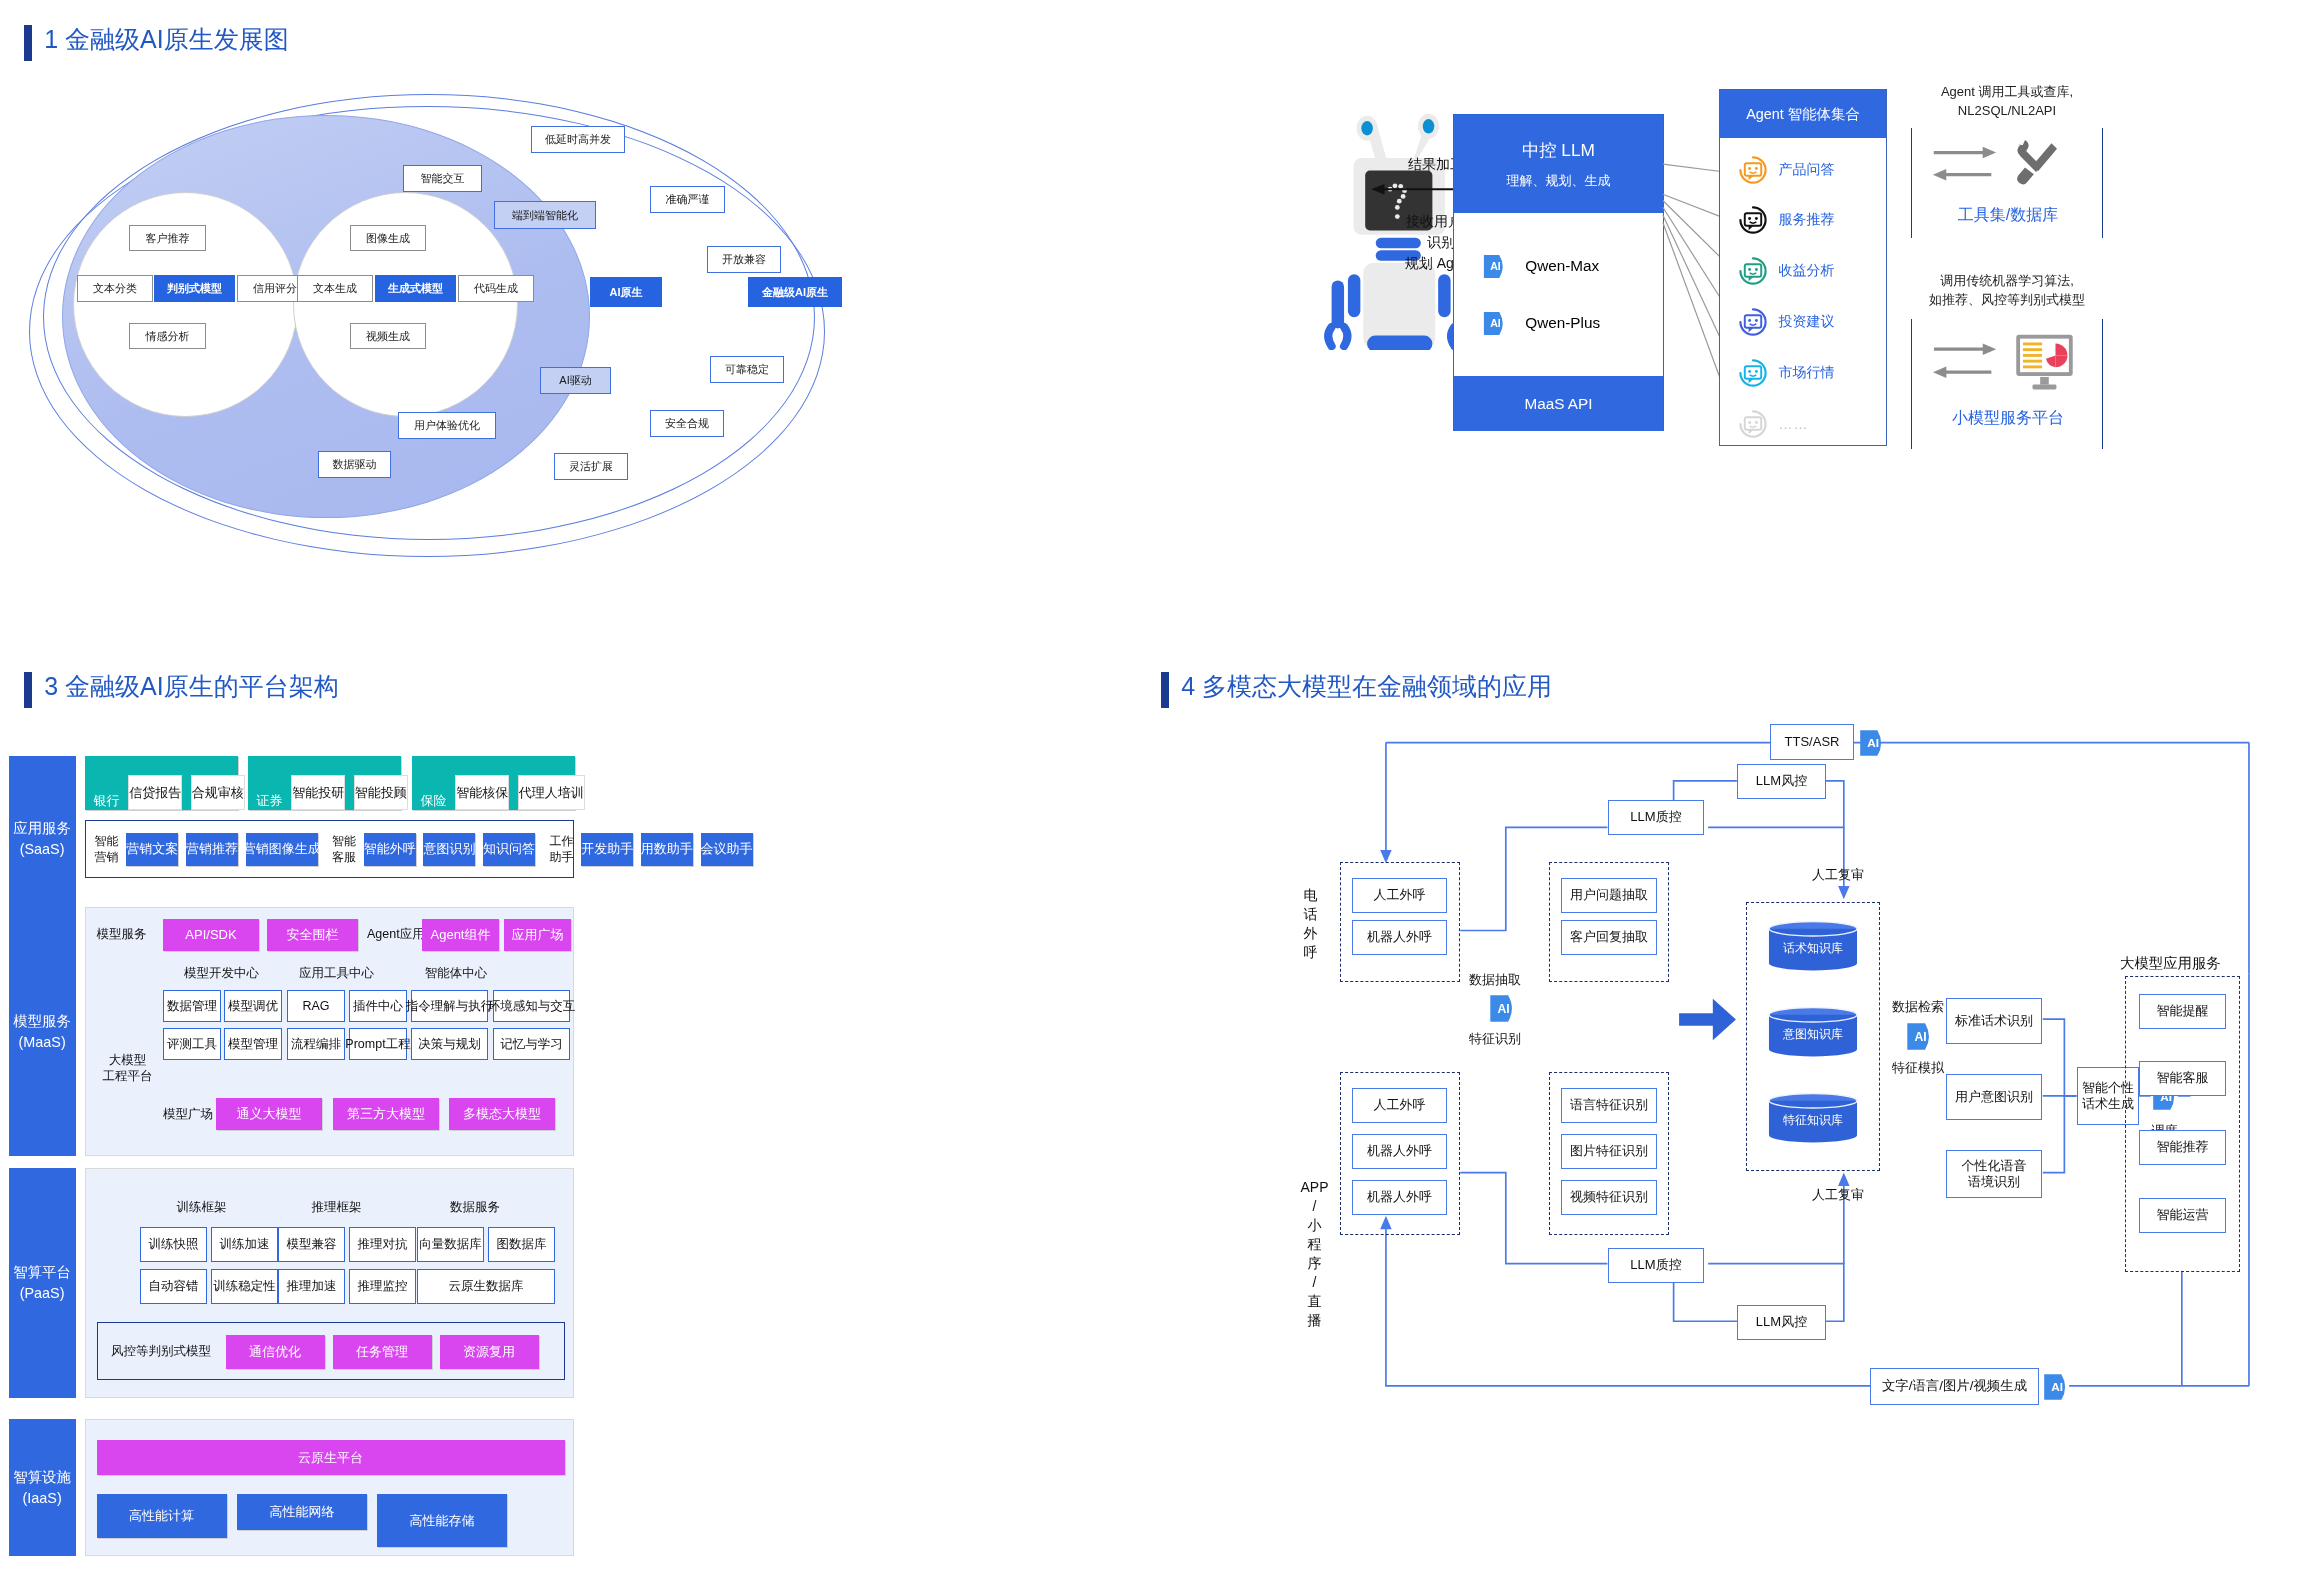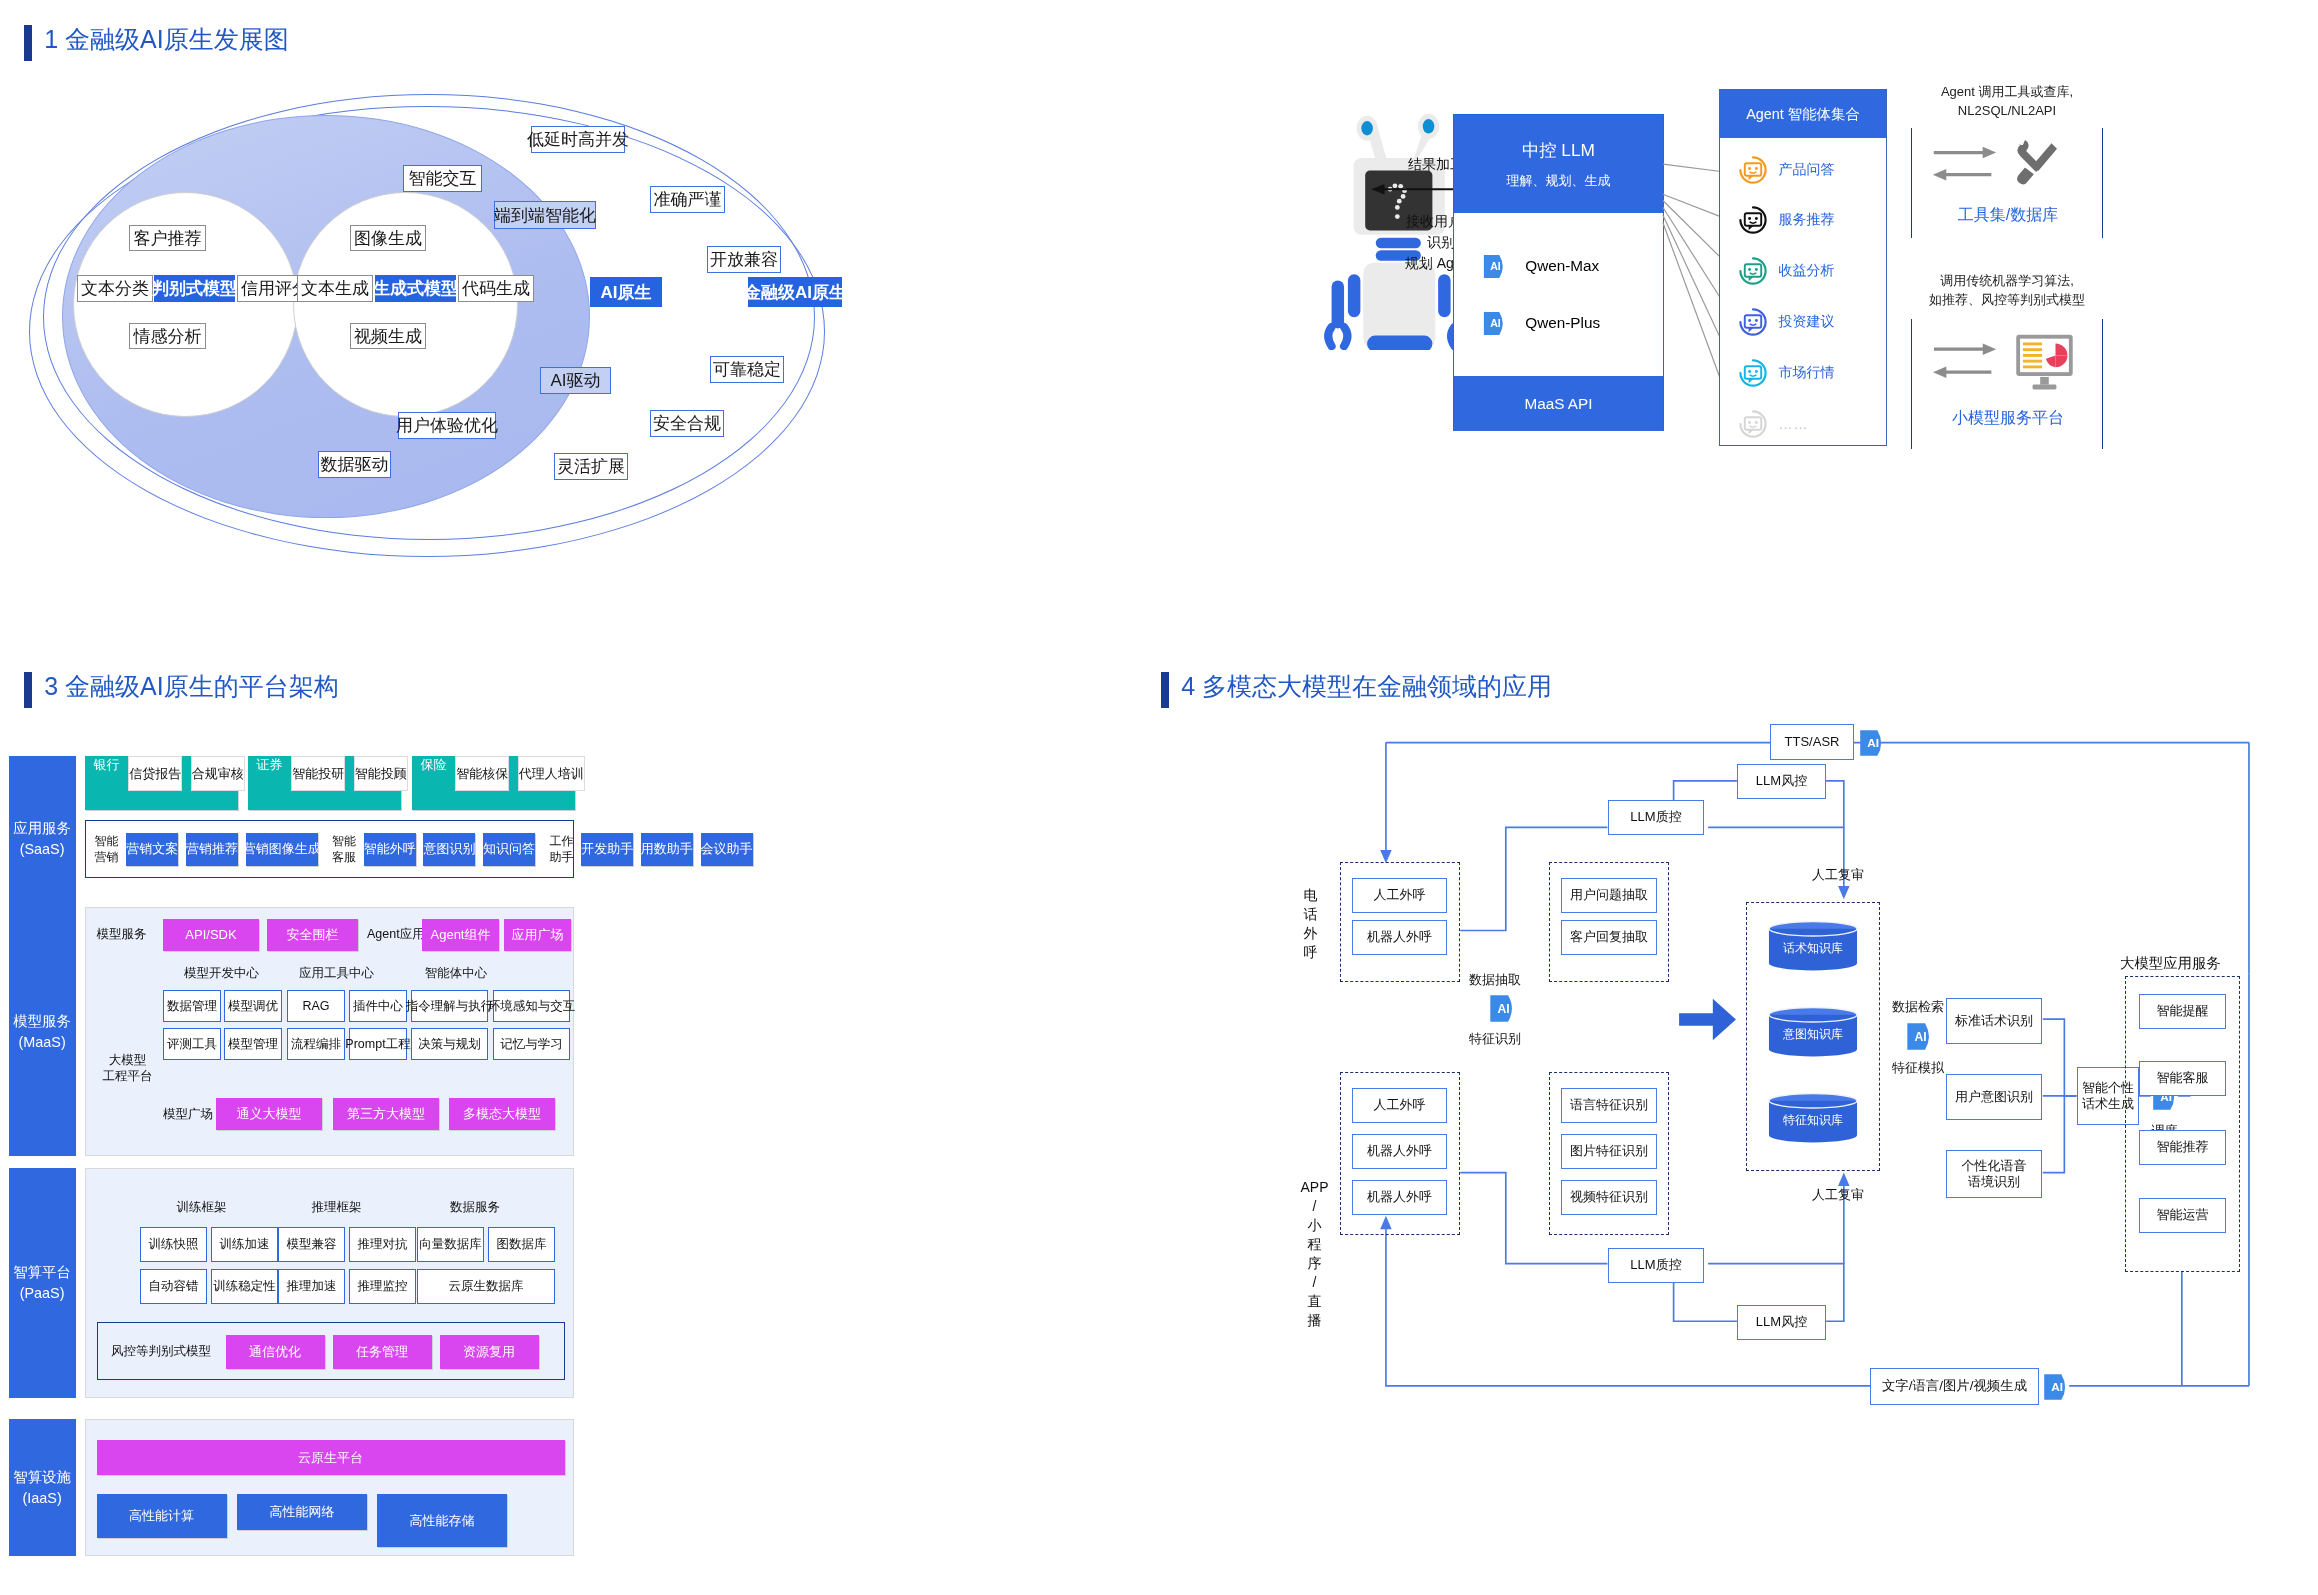--- a/index.html
+++ b/index.html
@@ -26,21 +26,21 @@
      border:1.4px solid #5b7de0; background:transparent; }
   .ell-mid { left:62px; top:115px; width:528px; height:403px;
      border:1px solid #8fa6e8;
      background:linear-gradient(160deg,#c3cff3 0%,#aebdf0 55%,#a7b8ef 100%); }
   .circ { position:absolute; border-radius:50%; background:#fff;
           border:1px solid #cfcfcf; }
   .circ-l { left:73px; top:192px; width:225px; height:225px; }
   .circ-r { left:293px; top:192px; width:225px; height:225px; }
 
   .tag { position:absolute; display:flex; align-items:center; justify-content:center;
-         font-size:17px; color:#1a1a1a; background:#fff; border:0.8px solid #9a9a9a;
+         font-size:11px; color:#1a1a1a; background:#fff; border:0.8px solid #9a9a9a;
          white-space:nowrap; padding:0 2px; line-height:1; }
   .tag.blue   { background:#2663e0; color:#fff; border-color:#2663e0; font-weight:bold;}
   .tag.bdr    { border-color:#3f6fe0; }
   .tag.lblue  { background:#c3cff3; border-color:#3f6fe0; }
   .tag.plain  { border-color:#8c8c8c; }
 
   
   #sec2 { position:absolute; left:1151px; top:0; width:1167px; height:624px; }
   .robot { position:absolute; }
   .llm-box { position:absolute; left:302px; top:114px; width:211px; height:317px;
@@ -70,21 +70,21 @@
                border-right:1.4px solid #1a3a8f; }
   .cap { text-align:center; font-size:13px; color:#222; line-height:19px; }
   .cap-blue { text-align:center; font-size:16px; color:#2663e0; }
 
   
   #sec3 { position:absolute; left:0; top:662px; width:1151px; height:933px; }
   .layer-lbl { background:#3068e0; color:#fff; display:flex; flex-direction:column;
                align-items:center; justify-content:center; font-size:14.4px;
                line-height:21px; text-align:left; flex:none; }
   .panel { background:#eaf0fc; border:0.5px solid #d9d9d9; position:relative; }
-  .teal-group { background:#0ab7b0; display:flex; align-items:flex-start;
+  .teal-group { background:#0ab7b0; display:flex; align-items:flex-end;
                 padding:0 8.6px; gap:8.6px; box-shadow:1px 1px 0 #d0d0d0; }
   .teal-group .gname { color:#fff; font-size:13px; white-space:nowrap; }
   .wbox { background:#fff; color:#111; font-size:13px; display:flex;
           align-items:center; justify-content:center; white-space:nowrap;
           border:0.5px solid #dcdcdc; }
   .blue-group { border:1px solid #1a3a8f; background:#fff; display:flex;
                 align-items:center; padding:0 8.6px; gap:7.7px; }
   .blue-group .gname { color:#111; font-size:12px; white-space:nowrap;
                        line-height:16.3px; text-align:center; }
   .bbox { background:#3068e0; color:#fff; font-size:13px; display:flex;

